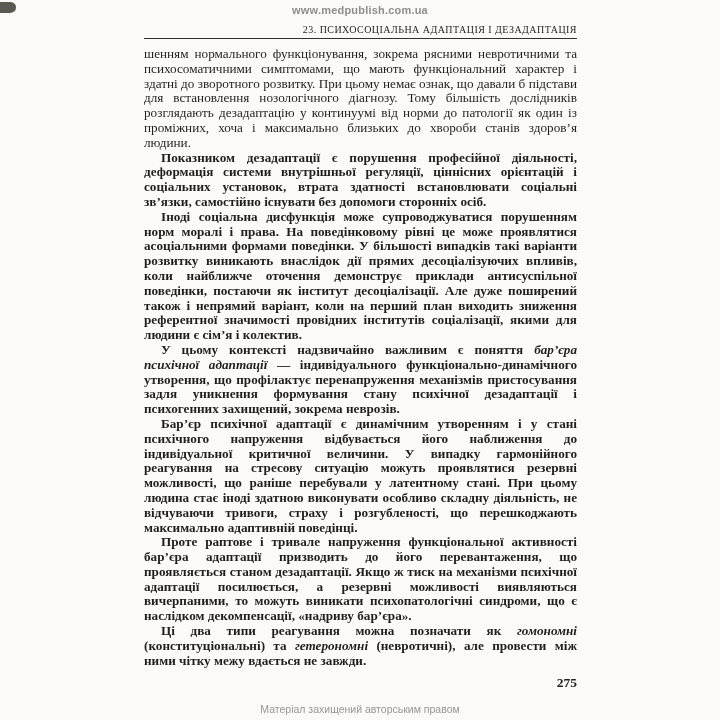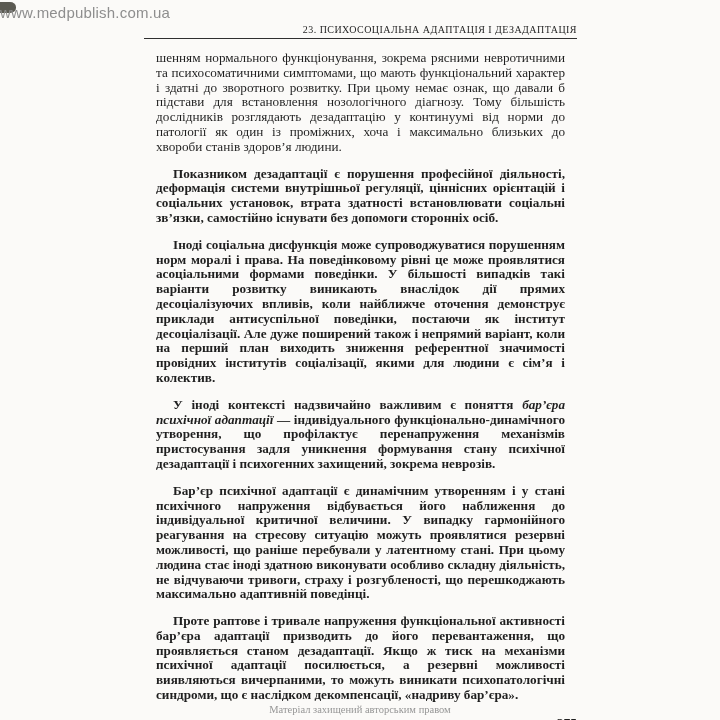--- a/index.html
+++ b/index.html
@@ -6,22 +6,23 @@
   body {
     width: 720px; height: 720px;
     background: #fbfaf8;
     font-family: "Liberation Serif", serif;
     color: #1f1f1f;
     position: relative;
     overflow: hidden;
   }
   .watermark {
     position: absolute; top: 4px; left: 0; width: 100%;
+    text-align: center;
     font-family: "Liberation Sans", sans-serif;
-    font-size: 15px; color: #8e8e8e; letter-spacing: .2px;
+    font-size: 11px; color: #8e8e8e; letter-spacing: .2px; font-weight: bold;
   }
   .artifact {
     position: absolute; top: 2px; left: 0;
     width: 16px; height: 11px;
     background: #49483f;
     border-radius: 0 6px 6px 0 / 0 5px 5px 0;
     opacity: .9;
   }
   .column {
     position: absolute; left: 144px; top: 24px; width: 433px;
@@ -31,38 +32,38 @@
     font-size: 10px;
     letter-spacing: .45px;
     color: #262626;
   }
   .head-rule {
     border-bottom: 1.4px solid #2f2f2f;
     margin-top: 3px;
     margin-bottom: 8px;
   }
   .para {
-    margin: 12px;
+    margin: 0;
     font-size: 13.2px;
     line-height: 14.8px;
     text-align: justify;
     hyphens: auto;
   }
   .para.indent { text-indent: 17px; font-weight: bold; }
   .it { font-style: italic; }
   .page-number {
     text-align: right;
     font-weight: bold;
     font-size: 13.5px;
     margin-top: 7px;
   }
   .footer {
     position: absolute; bottom: 5px; left: 0; width: 100%;
     text-align: center;
-    font-family: Liberation Serif, serif;
+    font-family: Liberation Sans, sans-serif;
     font-size: 10.5px; color: #969696;
   }
 </style>
 </head>
 <body>
 
 <div>
 
   <div class="artifact"></div>
 
@@ -71,23 +72,24 @@
   <div class="column">
 
     <div class="running-head">23. ПСИХОСОЦІАЛЬНА АДАПТАЦІЯ І ДЕЗАДАПТАЦІЯ</div>
 
     <div class="head-rule"></div>
 
     <div id="paragraphs">
         <p class="para"><span>шенням нормального функціонування, зокрема рясними невротичними та психосоматичними симптомами, що мають функціональний характер і здатні до зворотного розвитку. При цьому немає ознак, що давали б підстави для встановлення нозологічного діагнозу. Тому більшість дослідників розглядають дезадаптацію у континуумі від норми до патології як один із проміжних, хоча і максимально близьких до хвороби станів здоров’я людини.</span></p>
         <p class="para indent"><span>Показником дезадаптації є порушення професійної діяльності, деформація системи внутрішньої регуляції, ціннісних орієнтацій і соціальних установок, втрата здатності встановлювати соціальні зв’язки, самостійно існувати без допомоги сторонніх осіб.</span></p>
         <p class="para indent"><span>Іноді соціальна дисфункція може супроводжуватися порушенням норм моралі і права. На поведінковому рівні це може проявлятися асоціальними формами поведінки. У більшості випадків такі варіанти розвитку виникають внаслідок дії прямих десоціалізуючих впливів, коли найближче оточення демонструє приклади антисуспільної поведінки, постаючи як інститут десоціалізації. Але дуже поширений також і непрямий варіант, коли на перший план виходить зниження референтної значимості провідних інститутів соціалізації, якими для людини є сім’я і колектив.</span></p>
-        <p class="para indent"><span>У іноді контексті надзвичайно важливим є поняття </span><span class="it">бар’єра психічної адаптації</span><span> — індивідуального функціонально-динамічного утворення, що профілактує перенапруження механізмів пристосування задля уникнення формування стану психічної дезадаптації і психогенних захищений, зокрема неврозів.</span></p>
+        <p class="para indent"><span>У цьому контексті надзвичайно важливим є поняття </span><span class="it">бар’єра психічної адаптації</span><span> — індивідуального функціонально-динамічного утворення, що профілактує перенапруження механізмів пристосування задля уникнення формування стану психічної дезадаптації і психогенних захищений, зокрема неврозів.</span></p>
         <p class="para indent"><span>Бар’єр психічної адаптації є динамічним утворенням і у стані психічного напруження відбувається його наближення до індивідуальної критичної величини. У випадку гармонійного реагування на стресову ситуацію можуть проявлятися резервні можливості, що раніше перебували у латентному стані. При цьому людина стає іноді здатною виконувати особливо складну діяльність, не відчуваючи тривоги, страху і розгубленості, що перешкоджають максимально адаптивній поведінці.</span></p>
         <p class="para indent"><span>Проте раптове і тривале напруження функціональної активності бар’єра адаптації призводить до його перевантаження, що проявляється станом дезадаптації. Якщо ж тиск на механізми психічної адаптації посилюється, а резервні можливості виявляються вичерпаними, то можуть виникати психопатологічні синдроми, що є наслідком декомпенсації, «надриву бар’єра».</span></p>
+        <p class="para indent"><span>Ці два типи реагування можна позначати як </span><span class="it">гомономні</span><span> (конституціональні) та </span><span class="it">гетерономні</span><span> (невротичні), але провести між ними чітку межу вдається не завжди.</span></p>
       </div>
 
     <div class="page-number">275</div>
   </div>
 
   <div class="footer">Матеріал захищений авторським правом</div>
 
 </div>
 
 </body></html>

